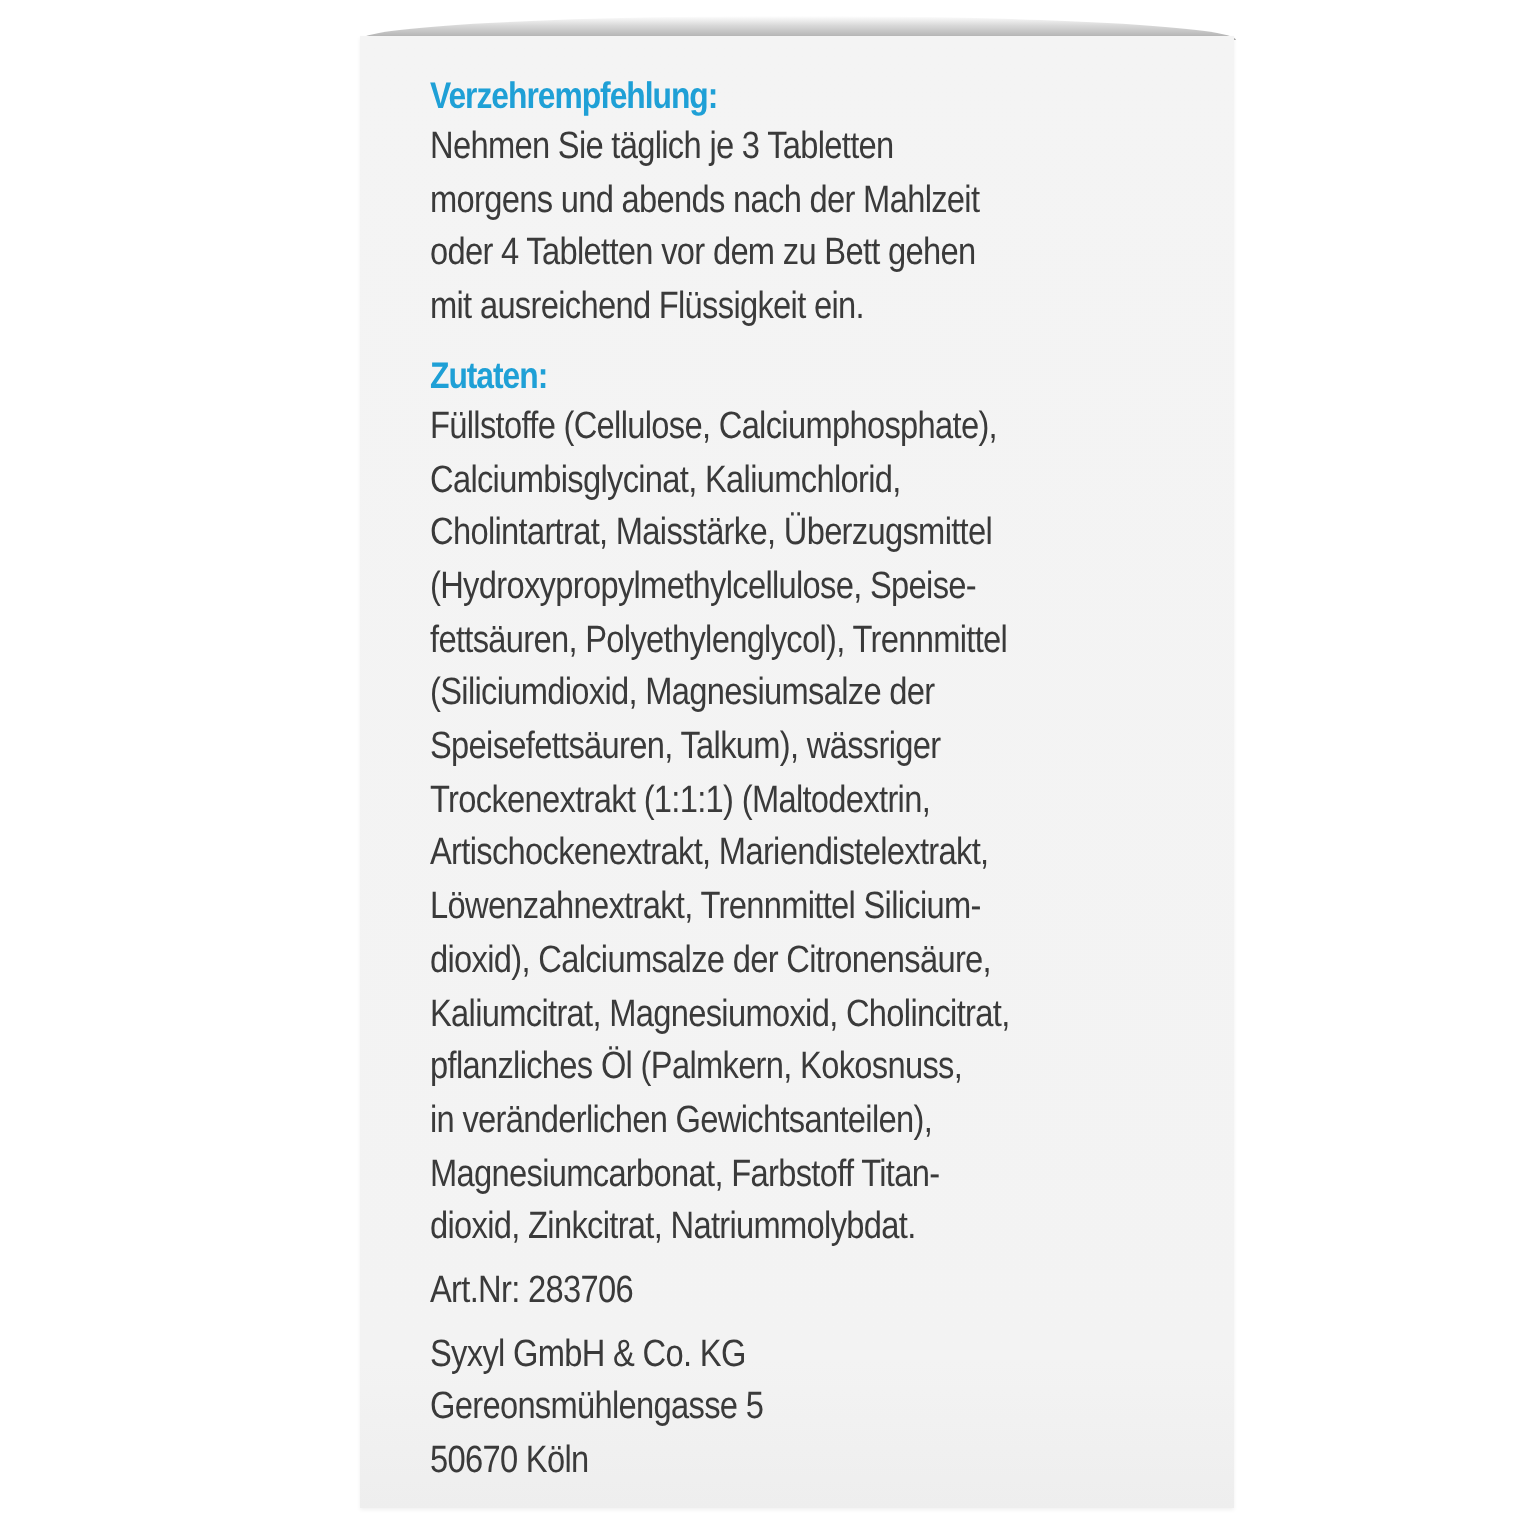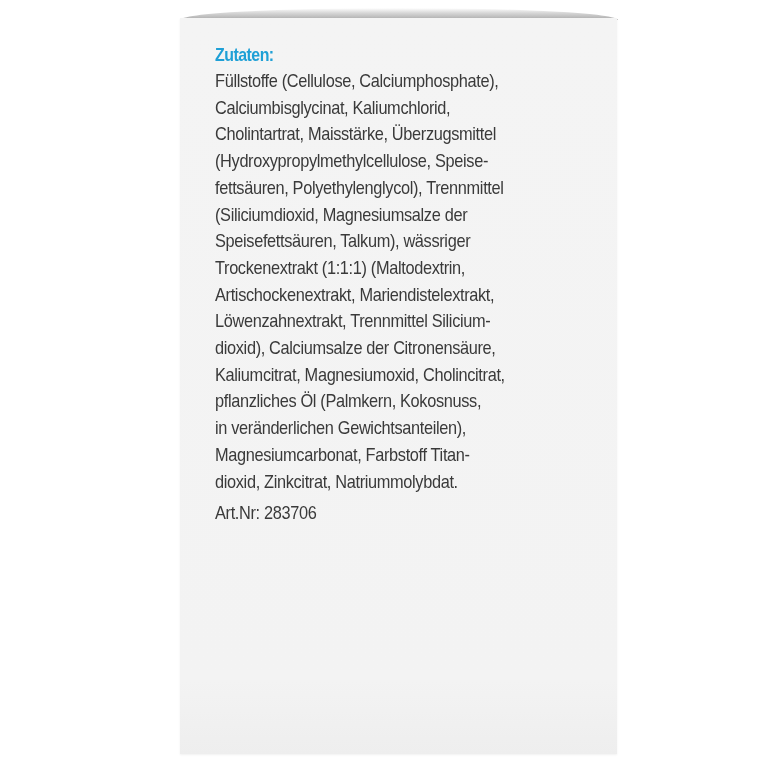--- a/index.html
+++ b/index.html
@@ -65,20 +65,27 @@
     }
   </style>
 </head>
 <body>
 
 <div class="top-band"></div>
 
 <div class="panel">
   <div class="content">
 
+    <div>
+      <div class="heading">Verzehrempfehlung:</div>
+      <div class="text-line">Nehmen Sie täglich je 3 Tabletten</div>
+      <div class="text-line">morgens und abends nach der Mahlzeit</div>
+      <div class="text-line">oder 4 Tabletten vor dem zu Bett gehen</div>
+      <div class="text-line">mit ausreichend Flüssigkeit ein.</div>
+    </div>
 
     <div class="section-gap"></div>
 
     <div>
       <div class="heading">Zutaten:</div>
       <div class="text-line">Füllstoffe (Cellulose, Calciumphosphate),</div>
       <div class="text-line">Calciumbisglycinat, Kaliumchlorid,</div>
       <div class="text-line">Cholintartrat, Maisstärke, Überzugsmittel</div>
       <div class="text-line">(Hydroxypropylmethylcellulose, Speise-</div>
       <div class="text-line">fettsäuren, Polyethylenglycol), Trennmittel</div>
@@ -94,15 +101,20 @@
       <div class="text-line">Magnesiumcarbonat, Farbstoff Titan-</div>
       <div class="text-line">dioxid, Zinkcitrat, Natriummolybdat.</div>
     </div>
 
     <div class="small-gap"></div>
 
     <div class="text-line">Art.Nr: 283706</div>
 
     <div class="small-gap"></div>
 
+    <div>
+      <div class="text-line">Syxyl GmbH &amp; Co. KG</div>
+      <div class="text-line">Gereonsmühlengasse 5</div>
+      <div class="text-line">50670 Köln</div>
+    </div>
 
   </div>
 </div>
 
 </body></html>

